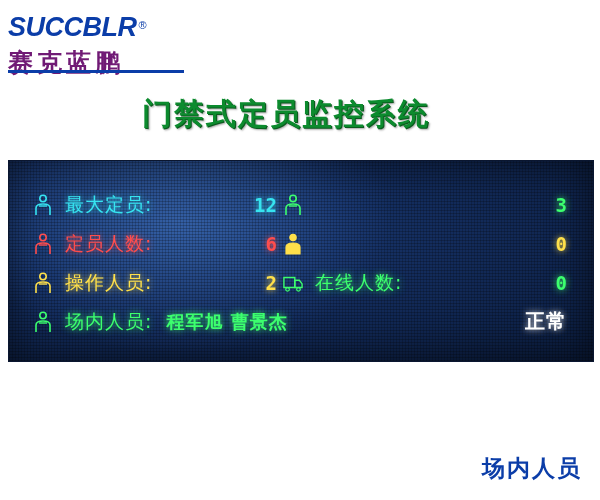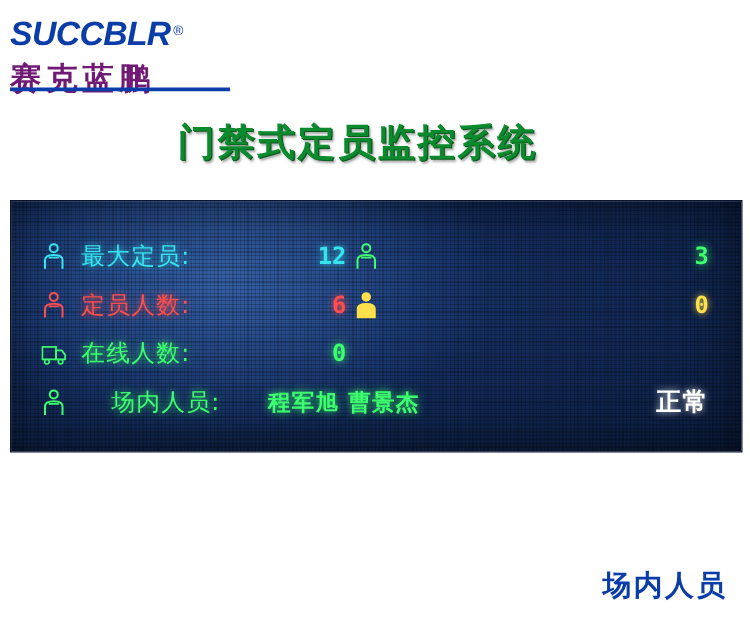--- a/index.html
+++ b/index.html
@@ -235,33 +235,42 @@
     </div>
 
     <div class="cell">
       <svg class="icon" viewBox="0 0 20 22">
         <circle cx="10" cy="4.5" r="3.2" fill="#ffe04a" stroke="#ffe04a" stroke-width="1.2"></circle>
         <path d="M3 21 L3 14 Q3 10 10 10 Q17 10 17 14 L17 21 Z" fill="#ffe04a" stroke="#ffe04a" stroke-width="1.2"></path>
       </svg>
       <span class="val c-yellow">0</span>
     </div>
 
+    <div class="cell">
+      <svg class="icon" viewBox="0 0 20 22">
+        <circle cx="10" cy="4.5" r="3.2" fill="none" stroke="#ffe04a" stroke-width="1.6"></circle>
+        <path d="M3 21 L3 14 Q3 10 10 10 Q17 10 17 14 L17 21" fill="none" stroke="#ffe04a" stroke-width="1.6"></path>
+        <path d="M6 12 L14 12" stroke="#ffe04a" stroke-width="1.4"></path>
+      </svg>
+      <span class="lbl c-yellow">操作人员:</span>
+      <span class="val c-yellow">2</span>
+    </div>
 
     <div class="cell">
       <svg class="icon" viewBox="0 0 22 22">
         <path d="M1 5 L13 5 L13 16 L1 16 Z" fill="none" stroke="#3cff6e" stroke-width="1.5"></path>
         <path d="M13 8 L18 8 L21 12 L21 16 L13 16 Z" fill="none" stroke="#3cff6e" stroke-width="1.5"></path>
         <circle cx="5" cy="18" r="2" fill="none" stroke="#3cff6e" stroke-width="1.4"></circle>
         <circle cx="17" cy="18" r="2" fill="none" stroke="#3cff6e" stroke-width="1.4"></circle>
       </svg>
       <span class="lbl c-green">在线人数:</span>
       <span class="val c-green">0</span>
     </div>
 
-    <div class="cell" style="grid-column: 1 / span 2; gap: 24px;">
+    <div class="cell" style="grid-column: 1 / span 2;">
       <svg class="icon" viewBox="0 0 20 22">
         <circle cx="10" cy="4.5" r="3.2" fill="none" stroke="#3cff6e" stroke-width="1.6"></circle>
         <path d="M3 21 L3 14 Q3 10 10 10 Q17 10 17 14 L17 21" fill="none" stroke="#3cff6e" stroke-width="1.6"></path>
         <path d="M6 12 L14 12" stroke="#3cff6e" stroke-width="1.4"></path>
       </svg>
       <span class="lbl c-green">场内人员:</span>
       <span class="names c-green">程军旭  曹景杰</span>
       <span class="status c-white">正常</span>
     </div>
 

